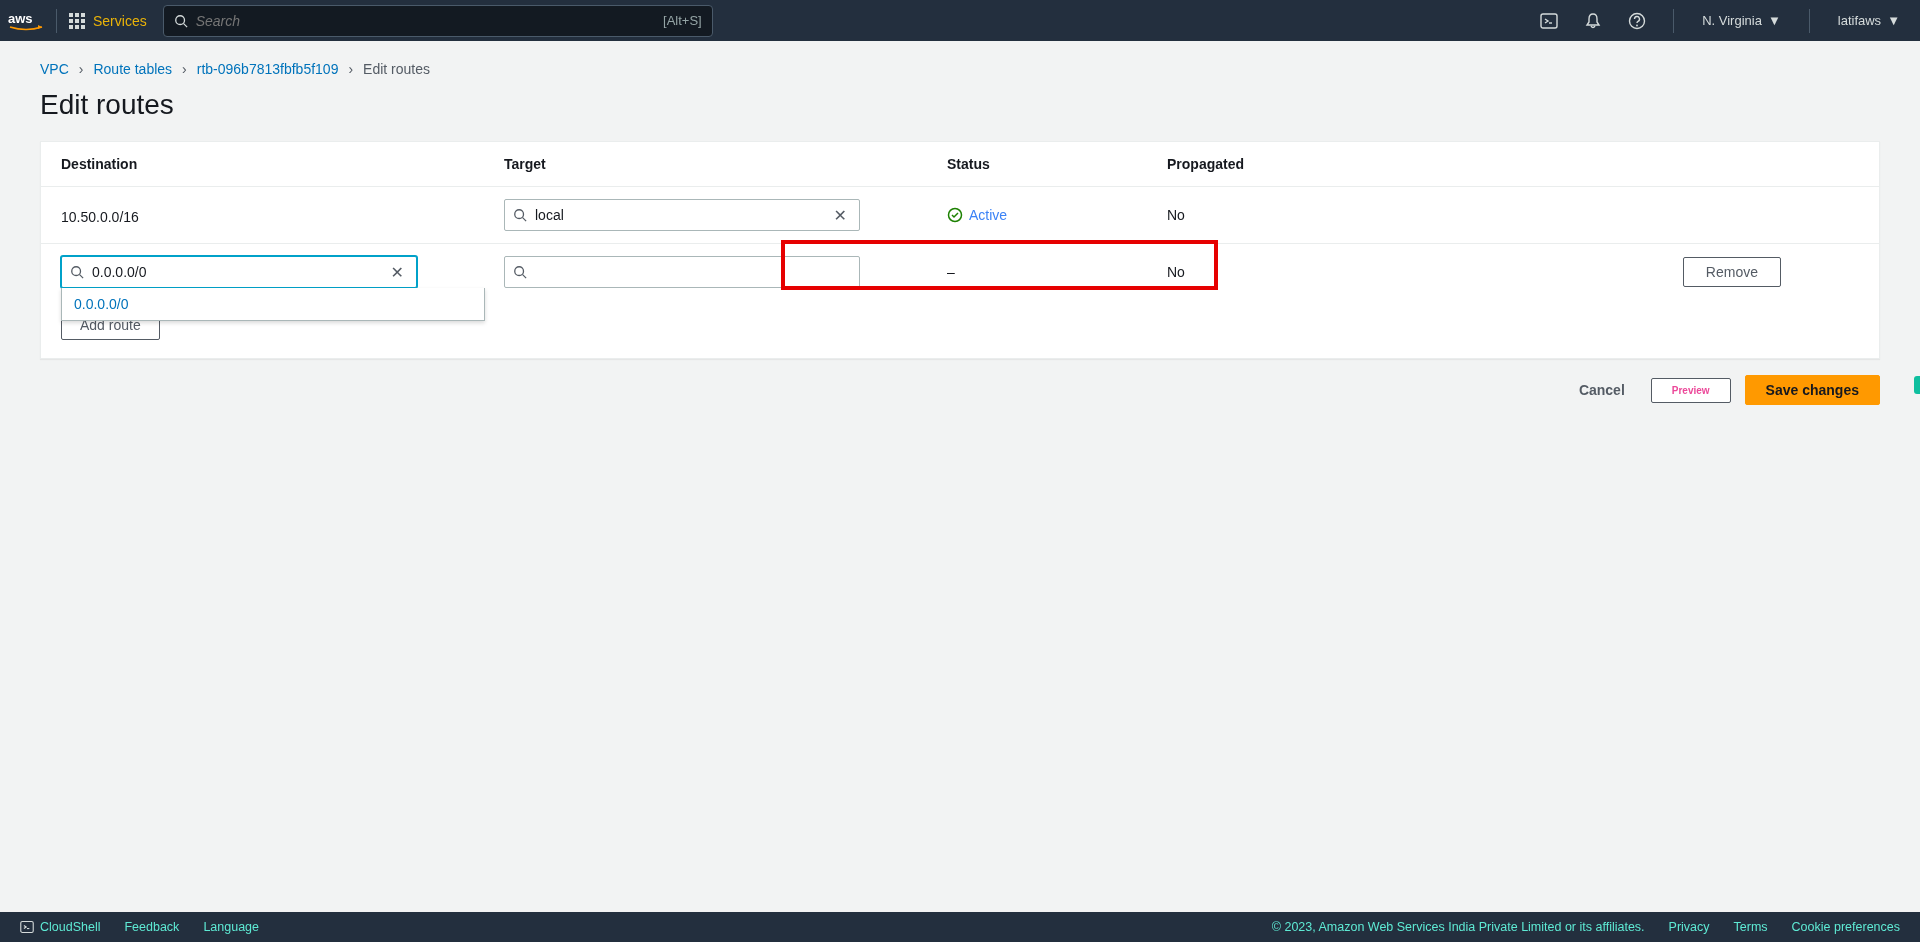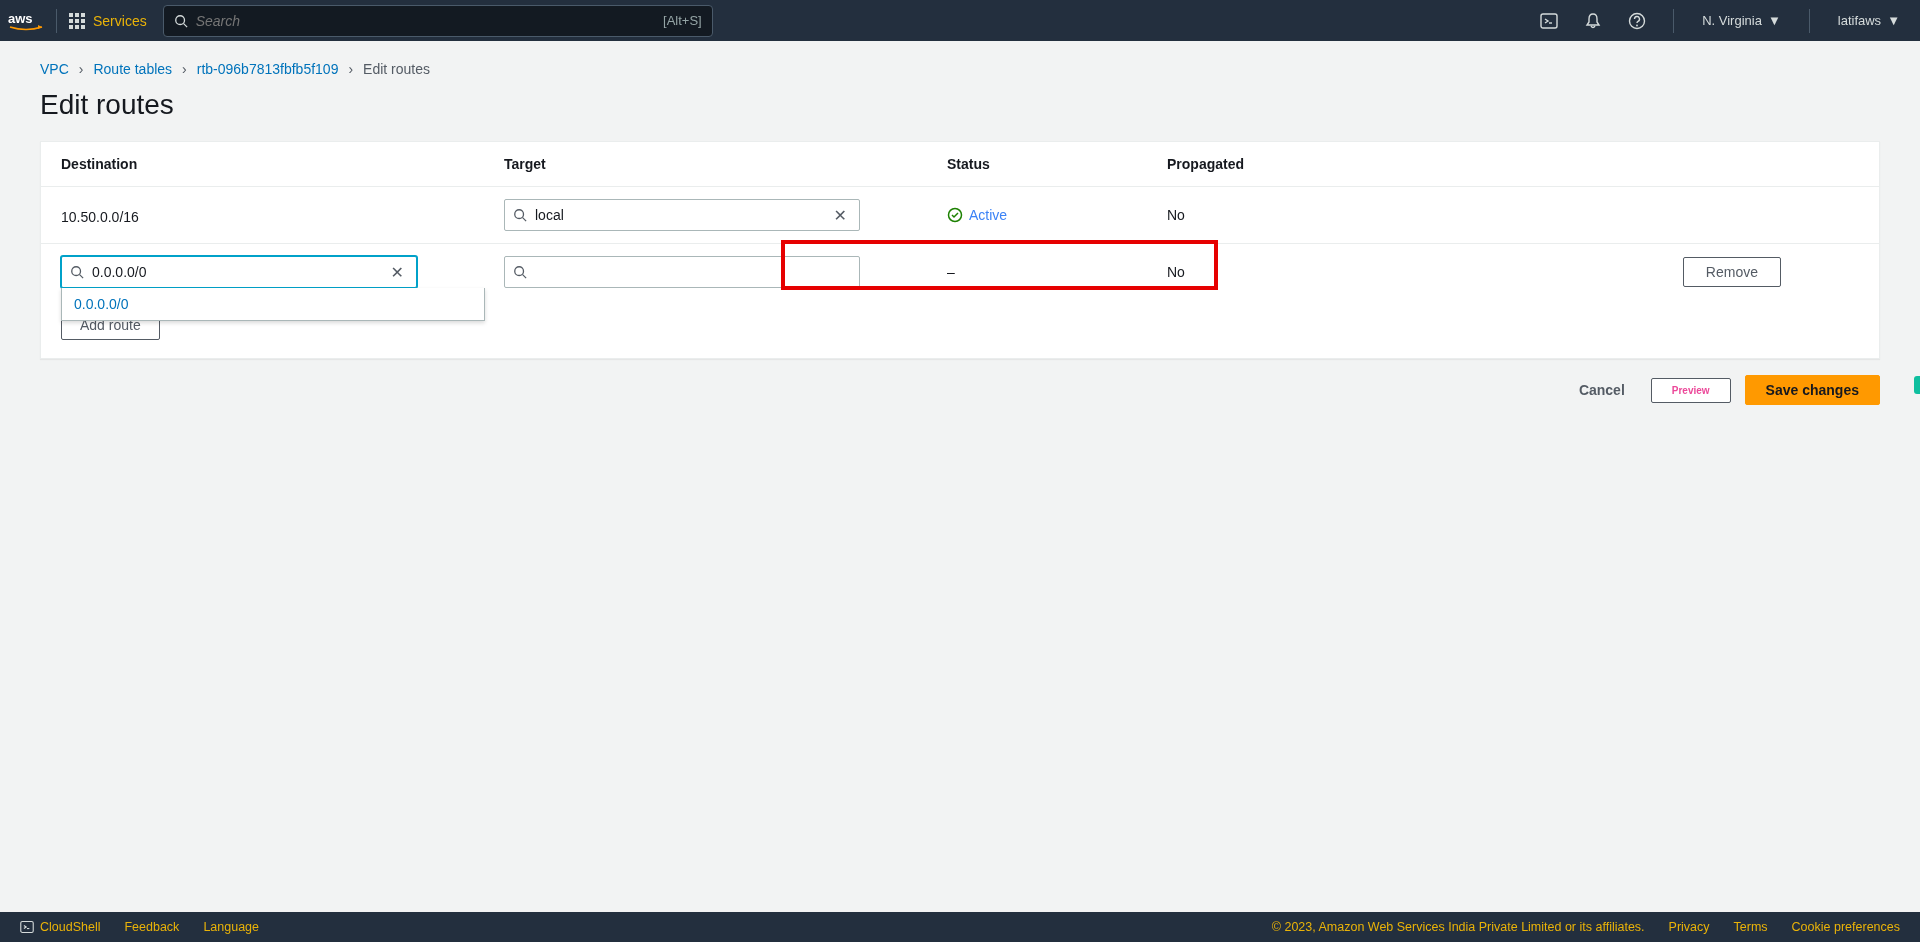--- a/index.html
+++ b/index.html
@@ -63,21 +63,21 @@
 
 .red-box { position:absolute; border:4px solid #e60000; pointer-events:none; }
 
 
 .footer-actions { display:flex; justify-content:flex-end; gap:14px; padding:16px 40px; align-items:center; }
 .btn-cancel-link { color:#545b64; font-size:14px; font-weight:700; cursor:pointer; padding:6px 12px; }
 .btn-preview { border:1px solid #545b64; background:#fff; border-radius:2px; padding:6px 20px; font-size:10px; font-weight:700; color:#ec4899; cursor:pointer; }
 .btn-primary { background:#ff9900; border:1px solid #ff9900; border-radius:2px; padding:6px 20px; font-size:14px; font-weight:700; color:#16191f; cursor:pointer; }
 
 
-.bottombar { position:absolute; bottom:0; left:0; right:0; height:30px; background:#232f3e; display:flex; align-items:center; padding:0 20px; color:#eab308; font-size:12.5px; }
+.bottombar { position:absolute; bottom:0; left:0; right:0; height:30px; background:#232f3e; display:flex; align-items:center; padding:0 20px; color:#5eead4; font-size:12.5px; }
 .bottombar .left { display:flex; gap:24px; align-items:center; }
 .bottombar .left .item { cursor:pointer; display:flex; align-items:center; gap:6px; }
 .bottombar .right { margin-left:auto; display:flex; gap:24px; align-items:center; }
 .bottombar .right .link { cursor:pointer; }
 
 
 .edge-accent { position:absolute; right:0; top:376px; width:6px; height:18px; background:#0fbf9f; border-radius:3px 0 0 3px; }
 
 svg { display:block; }
 </style>

